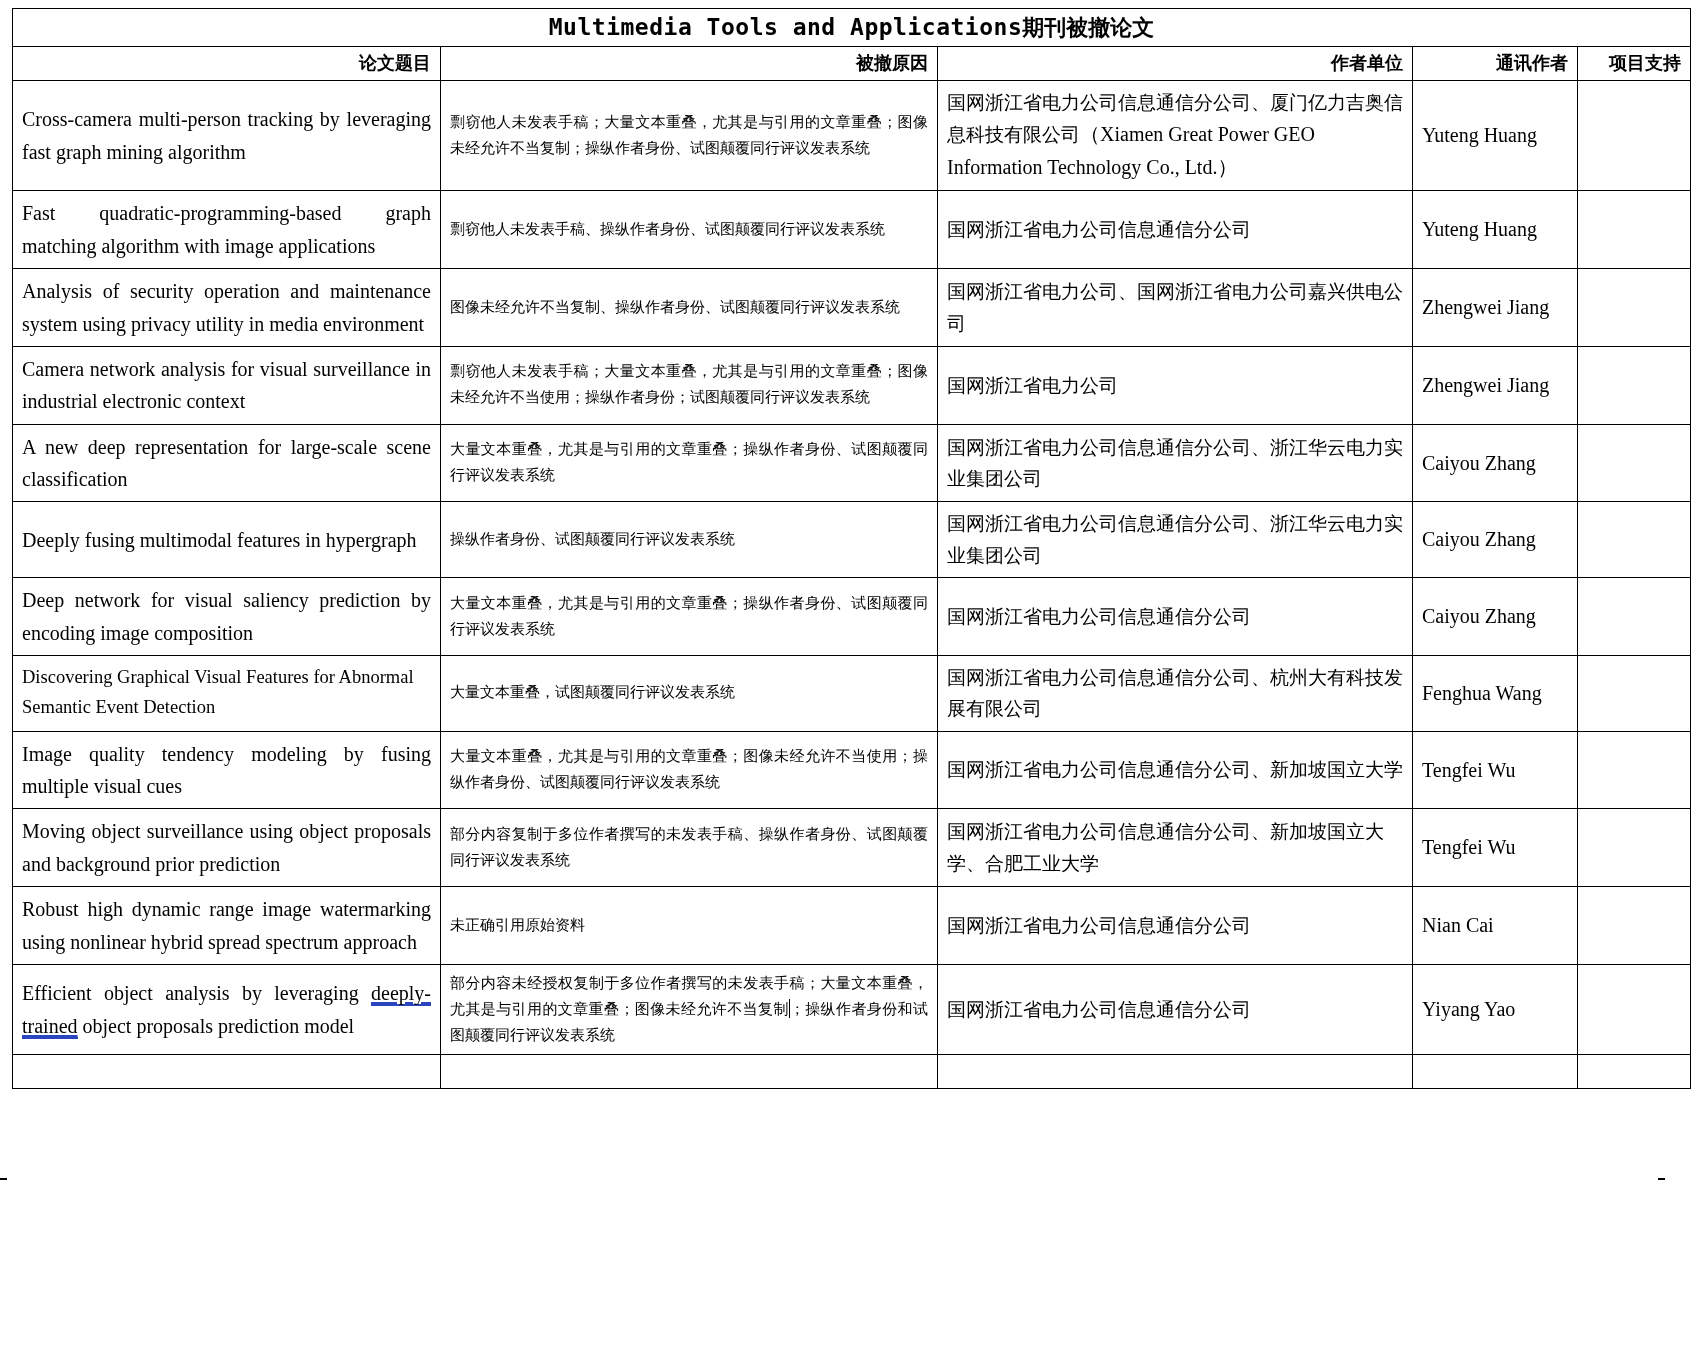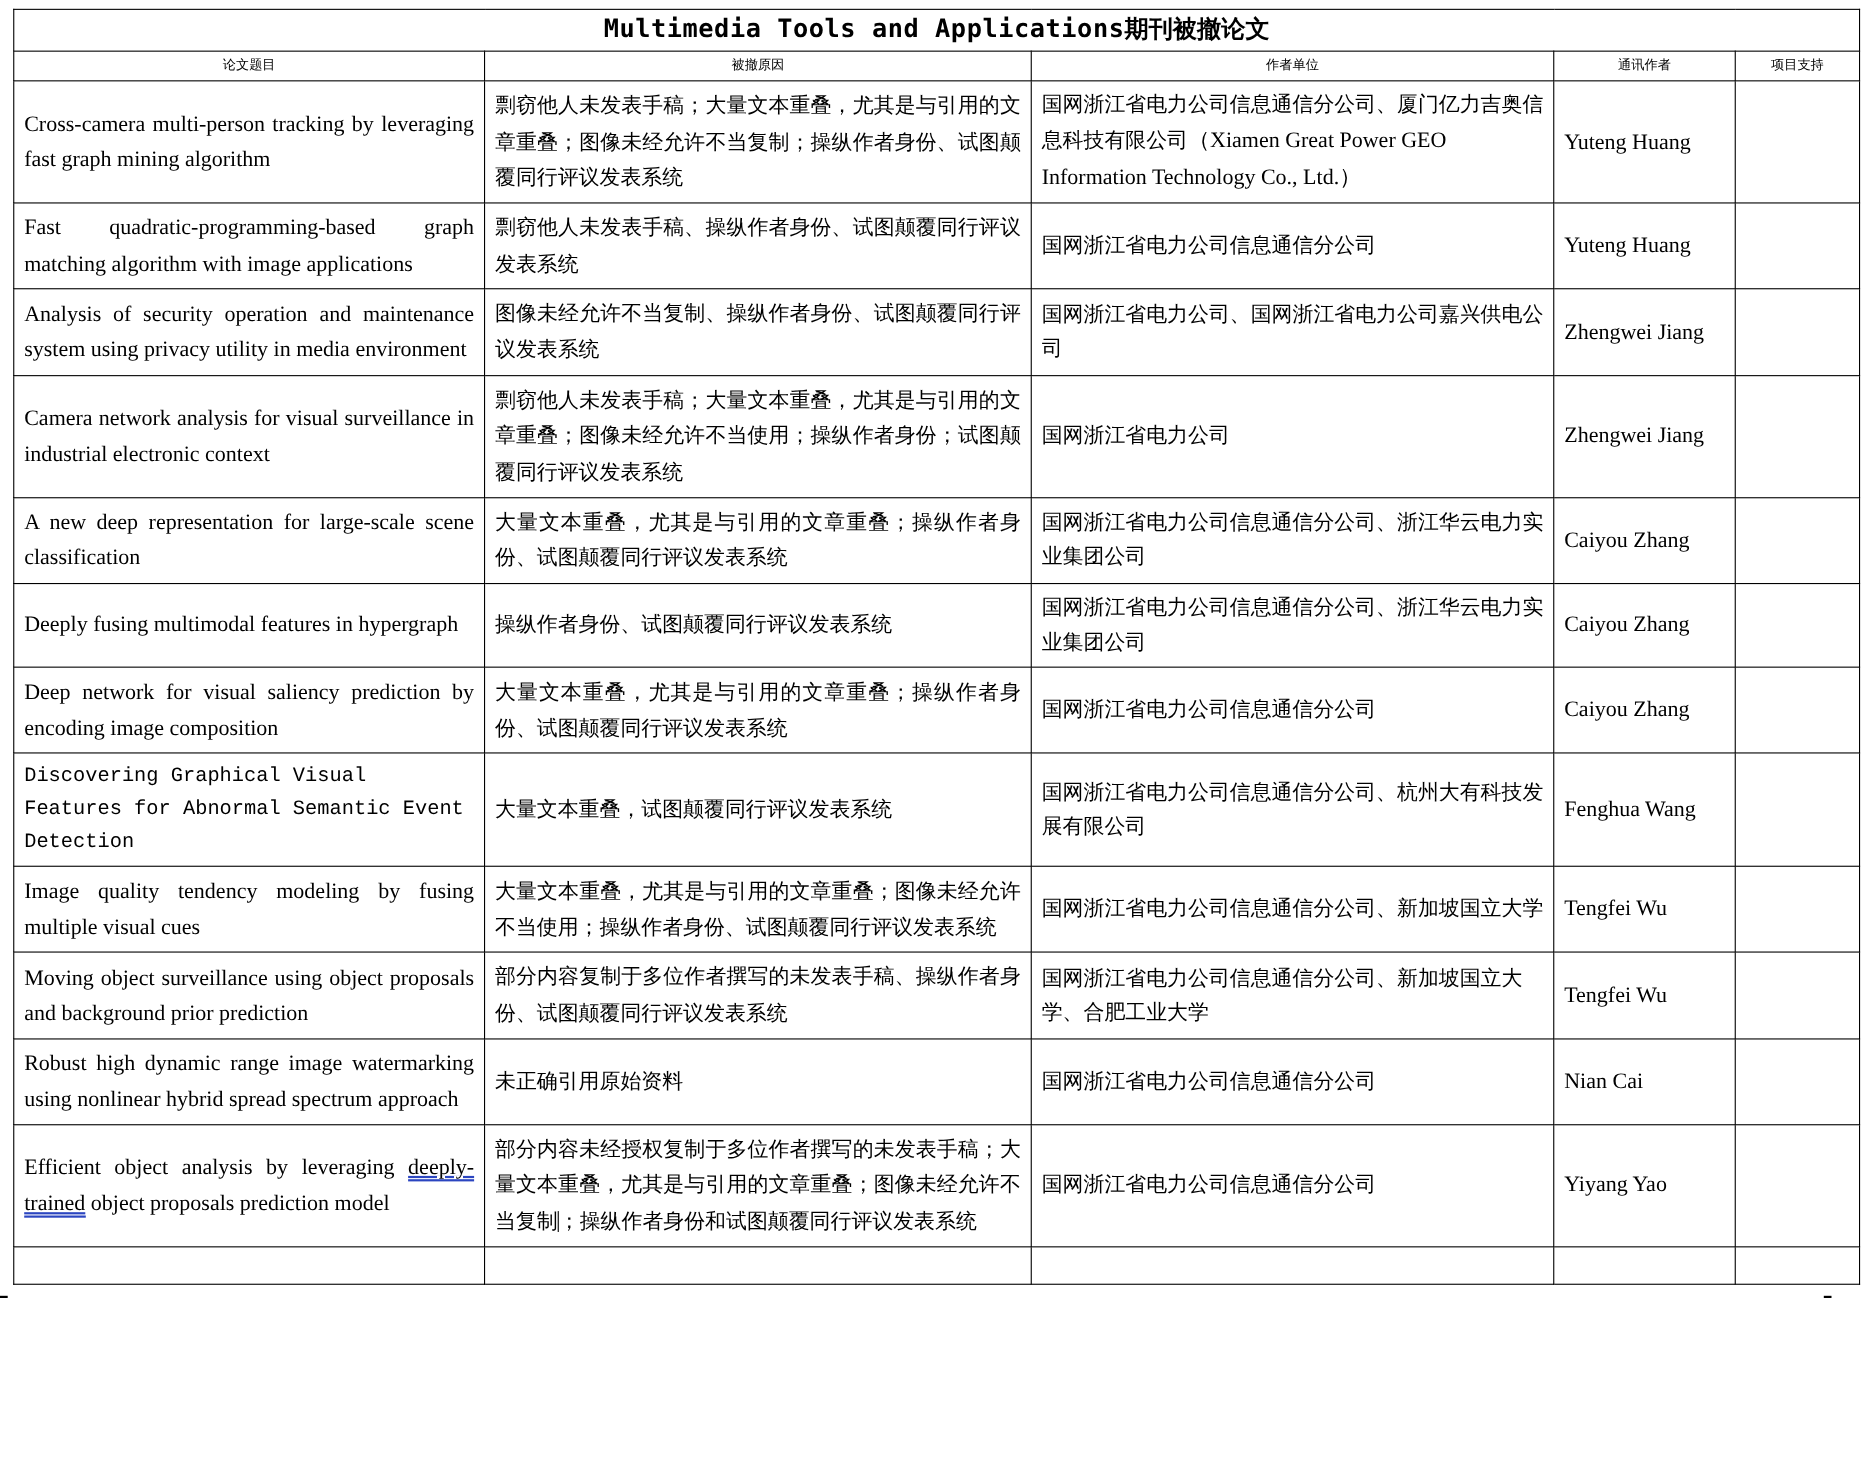--- a/index.html
+++ b/index.html
@@ -52,44 +52,44 @@
   }
   .title-banner .cjk {
     font-family: "DejaVu Sans", sans-serif;
     font-weight: bold;
     font-size: 22px;
     letter-spacing: 0px;
   }
 
   .col-head {
     font-family: "DejaVu Sans", sans-serif;
-    font-size: 12px;
-    font-weight: 400;
-    text-align: center;
+    font-size: 18px;
+    font-weight: 700;
+    text-align: right;
     padding: 7px 9px 9px 9px;
     line-height: 1.15;
   }
 
   td.title-cell {
     font-family: "Liberation Serif", serif;
     font-size: 20px;
     line-height: 1.62;
     text-align: justify;
     text-align-last: left;
     hyphens: none;
     padding: 10px 10px 10px 10px;
   }
   td.title-cell.sans {
-    font-family: Liberation Mono, monospace;
+    font-family: Liberation Serif, serif;
     font-size: 18.5px;
     text-align: left;
   }
   td.reason-cell {
     font-family: "DejaVu Sans", sans-serif;
-    font-size: 19px;
+    font-size: 15px;
     line-height: 1.72;
     text-align: justify;
     text-align-last: left;
     padding: 10px 9px;
   }
   td.affil-cell {
     font-family: "DejaVu Sans", sans-serif;
     font-size: 19px;
     line-height: 1.65;
     padding: 10px 9px;

